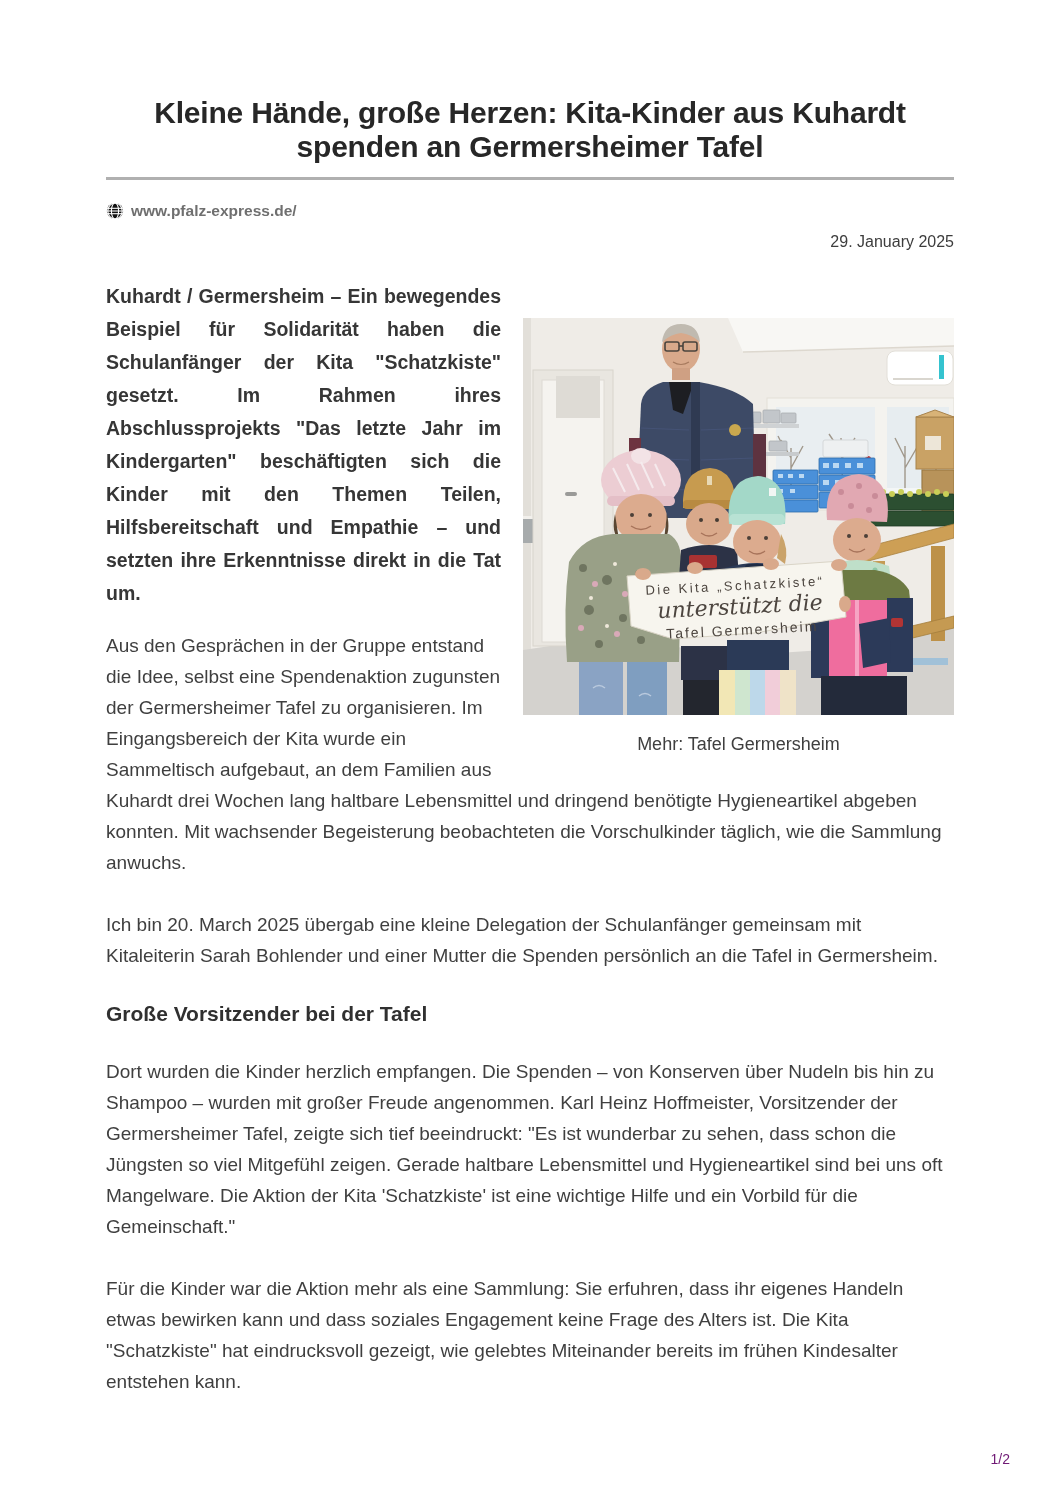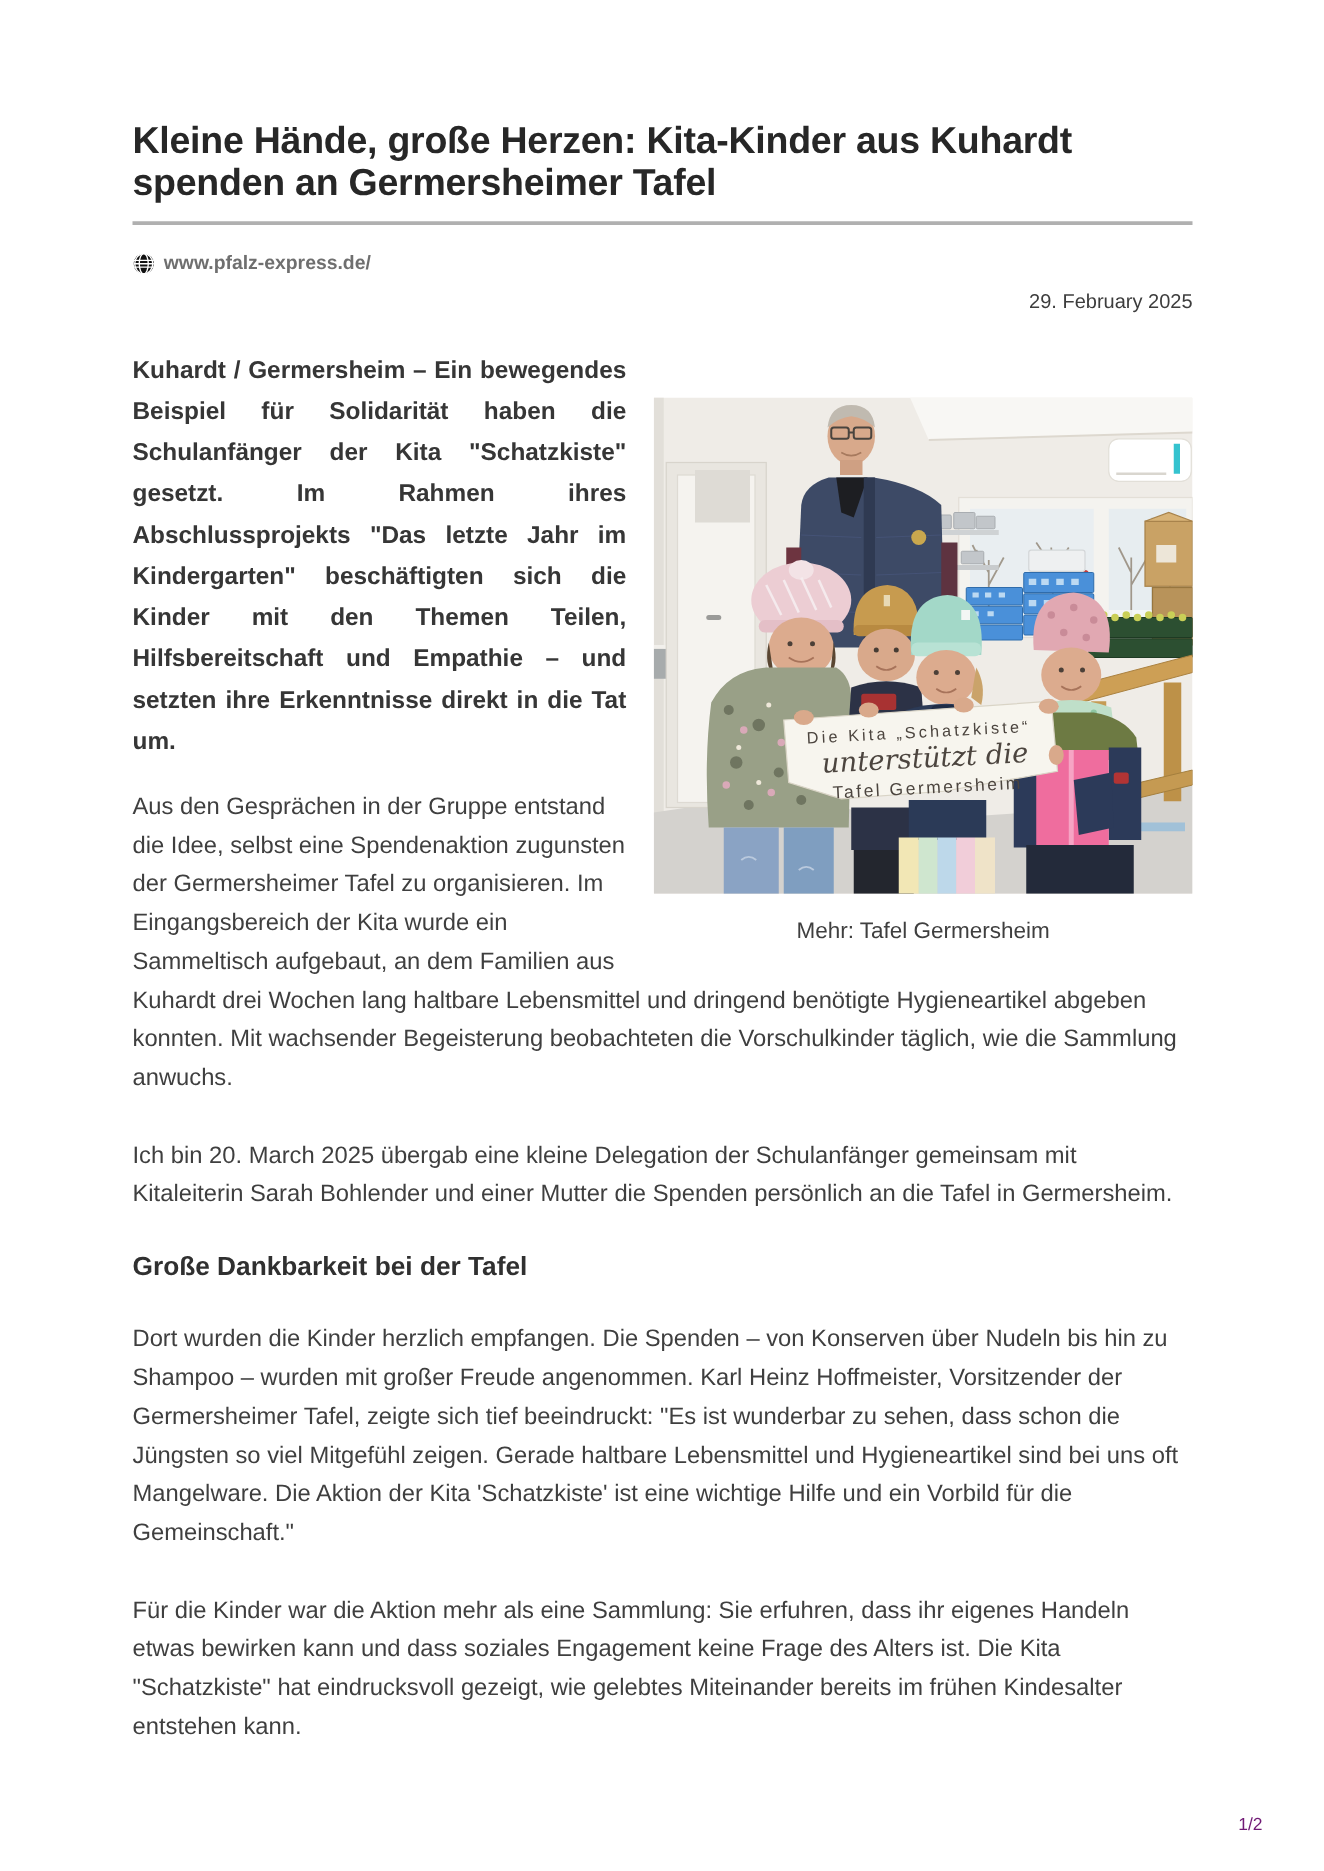--- a/index.html
+++ b/index.html
@@ -10,21 +10,21 @@
     font-family:"Liberation Sans", sans-serif;
     color:#3f3f3f;
     overflow:hidden;
     box-sizing:border-box;
     padding:0 105px 0 106px;
   }
   h1.title {
     margin:96px 0 0 0;
     font-size:30px; line-height:34px;
     letter-spacing:-0.2px;
-    color:#272727; font-weight:bold;
+    color:#272727; font-weight:bold;text-align:center;
   }
   .divider { height:3px; background:#b0b0b0; margin-top:13px; }
   .source-row {
     margin-top:20px;
     display:flex; align-items:center;
     font-size:15.5px; line-height:21px;
     white-space:nowrap; overflow:hidden;
   }
   .globe { width:18px; height:18px; flex:0 0 18px; margin-right:7px; }
   .source-domain { font-weight:bold; color:#6f6f6f; }
@@ -68,21 +68,21 @@
         <ellipse cx="10" cy="10" rx="4" ry="9"></ellipse>
         <ellipse cx="10" cy="10" rx="8" ry="9"></ellipse>
         <line x1="1" y1="7" x2="19" y2="7"></line>
         <line x1="1" y1="13" x2="19" y2="13"></line>
         <line x1="1" y1="10" x2="19" y2="10"></line>
       </g>
     </svg>
     <span class="source-domain">www.pfalz-express.de/</span>
   </div>
 
-  <div class="date-row">29. February 2025</div>
+  <div class="date-row">29. January 2025</div>
 
   <div class="article">
 
     <div class="photo-figure">
       <svg class="photo" viewBox="0 0 431 397" role="img">
 
         <rect x="0" y="0" width="431" height="397" fill="#efece7"></rect>
         <polygon points="205,0 431,0 431,28 220,34" fill="#f8f7f4"></polygon>
         <line x1="220" y1="34" x2="431" y2="28" stroke="#ddd8cf" stroke-width="1.5"></line>
         <rect x="0" y="0" width="8" height="335" fill="#e2dfd9"></rect>
@@ -342,21 +342,21 @@
       </svg>
       <div class="caption">Mehr: Tafel Germersheim</div>
     </div>
 
     <p class="intro">Kuhardt / Germersheim – Ein bewegendes Beispiel für Solidarität haben die Schulanfänger der Kita "Schatzkiste" gesetzt. Im Rahmen ihres Abschlussprojekts "Das letzte Jahr im Kindergarten" beschäftigten sich die Kinder mit den Themen Teilen, Hilfsbereitschaft und Empathie – und setzten ihre Erkenntnisse direkt in die Tat um.</p>
 
     <p>Aus den Gesprächen in der Gruppe entstand die Idee, selbst eine Spendenaktion zugunsten der Germersheimer Tafel zu organisieren. Im Eingangsbereich der Kita wurde ein Sammeltisch aufgebaut, an dem Familien aus Kuhardt drei Wochen lang haltbare Lebensmittel und dringend benötigte Hygieneartikel abgeben konnten. Mit wachsender Begeisterung beobachteten die Vorschulkinder täglich, wie die Sammlung anwuchs.</p>
 
     <p>Ich bin 20. March 2025 übergab eine kleine Delegation der Schulanfänger gemeinsam mit Kitaleiterin Sarah Bohlender und einer Mutter die Spenden persönlich an die Tafel in Germersheim.</p>
 
-    <h2 class="section-heading">Große Dankbarkeit bei der Tafel</h2>
+    <h2 class="section-heading">Große Vorsitzender bei der Tafel</h2>
 
     <p>Dort wurden die Kinder herzlich empfangen. Die Spenden – von Konserven über Nudeln bis hin zu Shampoo – wurden mit großer Freude angenommen. Karl Heinz Hoffmeister, Vorsitzender der Germersheimer Tafel, zeigte sich tief beeindruckt: "Es ist wunderbar zu sehen, dass schon die Jüngsten so viel Mitgefühl zeigen. Gerade haltbare Lebensmittel und Hygieneartikel sind bei uns oft Mangelware. Die Aktion der Kita 'Schatzkiste' ist eine wichtige Hilfe und ein Vorbild für die Gemeinschaft."</p>
 
 
     <p>Für die Kinder war die Aktion mehr als eine Sammlung: Sie erfuhren, dass ihr eigenes Handeln etwas bewirken kann und dass soziales Engagement keine Frage des Alters ist. Die Kita "Schatzkiste" hat eindrucksvoll gezeigt, wie gelebtes Miteinander bereits im frühen Kindesalter entstehen kann.</p>
 
     <div class="clear"></div>
   </div>
 
   <div class="page-number">1/2</div>

